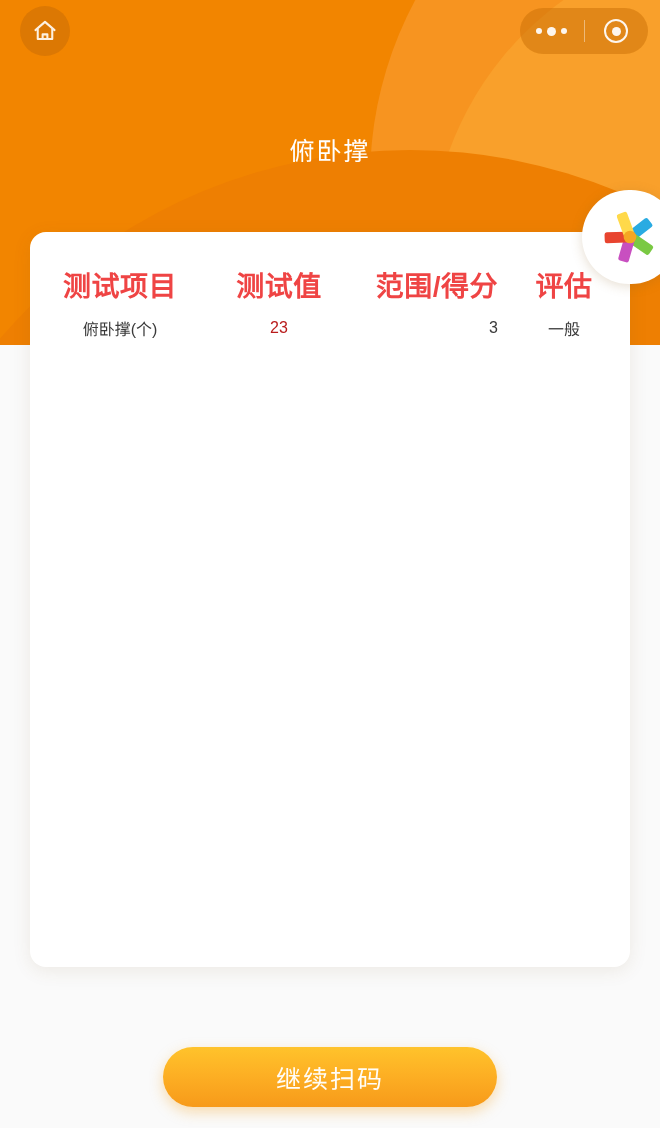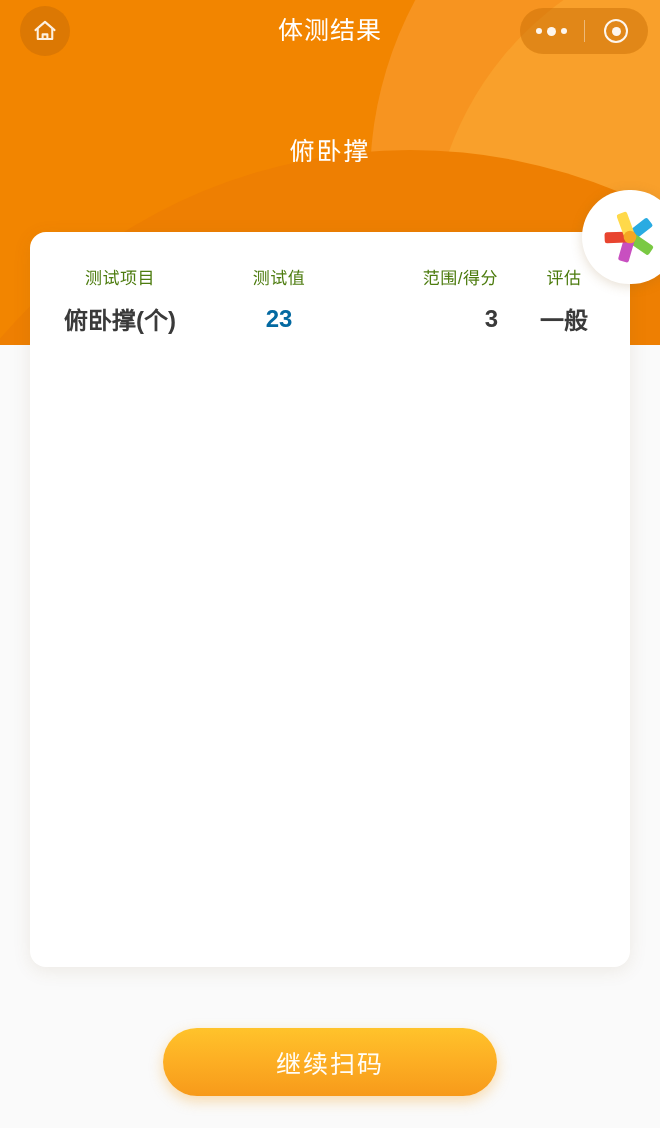--- a/index.html
+++ b/index.html
@@ -131,61 +131,61 @@
     box-shadow:0 4px 18px rgba(120,90,40,0.10);
     z-index:15;
     overflow:hidden;
   }
   .tbl {
     width:100%;
     border-collapse:collapse;
     table-layout:fixed;
   }
   .tbl th {
-    font-size:17px;
-    font-weight:400;
-    color:#4d7c0f;
+    font-size:28px;
+    font-weight:700;
+    color:#ef4444;
     padding-top:32px;
     padding-bottom:6px;
     text-align:center;
     letter-spacing:0.5px;
   }
   .tbl td {
-    font-size:24px;
-    font-weight:700;
+    font-size:16px;
+    font-weight:400;
     color:#3a3a3a;
     padding-top:6px;
     padding-bottom:10px;
     text-align:center;
   }
   .tbl th.c0, .tbl td.c0 { width:180px; }
   .tbl th.c1, .tbl td.c1 { width:138px; }
   .tbl th.c2, .tbl td.c2 { width:150px;text-align:right; }
   .tbl th.c3, .tbl td.c3 { width:132px;text-align:center; }
-  td.value { color:#0369a1; }
+  td.value { color:#b91c1c; }
 
   
   .float-btn {
     position:absolute;
     right:-18px; top:190px;
     width:96px; height:94px;
     background:#ffffff;
     border-radius:48px;
     box-shadow:0 2px 12px rgba(140,100,40,0.22);
     z-index:25;
     display:flex; align-items:center; justify-content:center;
     cursor:pointer;
   }
   .float-icon { width:58px; height:58px; display:block; }
 
   
   .cta {
     position:absolute;
-    left:163px; bottom:32px;
-    width:334px; height:68px;
+    left:163px; bottom:21px;
+    width:334px; height:60px;
     border:none;
     border-radius:36px;
     background:linear-gradient(180deg,#FFC32B 0%,#FDB024 45%,#F79A1A 100%);
     box-shadow:0 5px 14px rgba(243,160,30,0.35);
     color:#fffdf8;
     font-family:"Liberation Sans","DejaVu Sans",sans-serif;
     font-size:25px;
     letter-spacing:2px;
     cursor:pointer;
   }
@@ -206,21 +206,20 @@
     <div class="home-btn">
       <span>
         <svg viewBox="0 0 24 24" fill="none" stroke="#fdf1e2" stroke-width="1.9" stroke-linecap="round" stroke-linejoin="round">
           <path d="M3.2 11.2 L12 3.6 L20.8 11.2"></path>
           <path d="M5.3 10.4 V19.4 H18.7 V10.4"></path>
           <path d="M9.8 19.4 V15.1 H14.2 V19.4"></path>
         </svg>
       </span>
     </div>
 
-    <div class="nav-title">体测结果</div>
 
     <div class="capsule">
       <div class="capsule-dots">
         <i></i>
           <i class="mid"></i>
           <i></i>
       </div>
       <div class="capsule-div"></div>
       <div class="capsule-target">
         <span class="target-ring">

